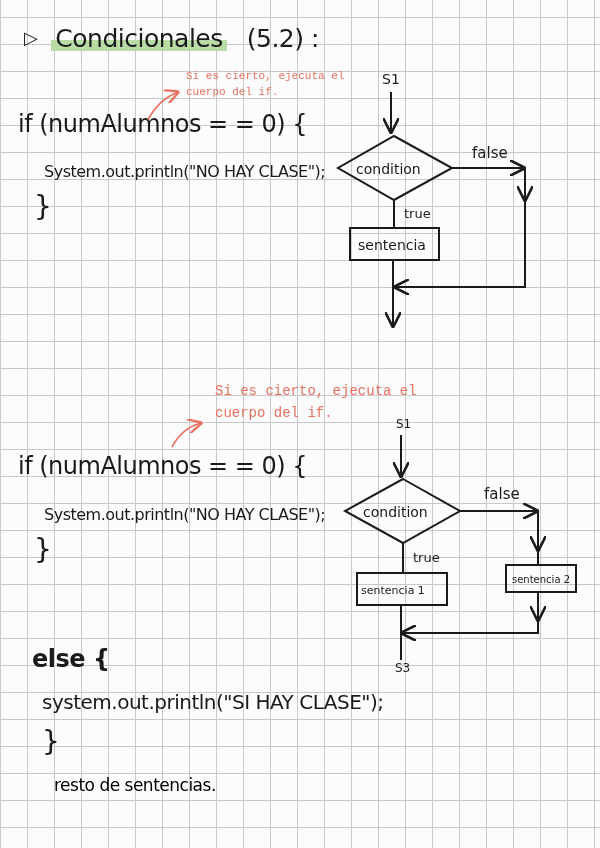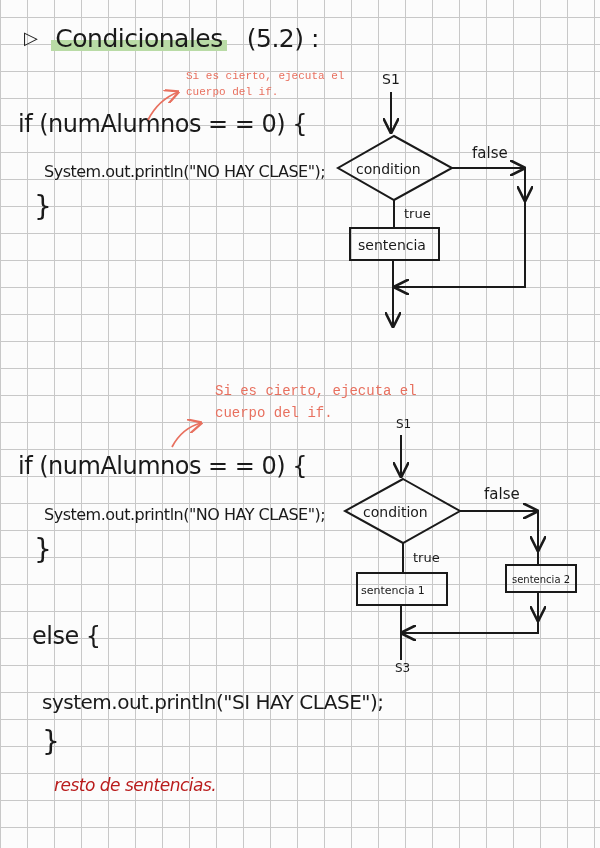--- a/index.html
+++ b/index.html
@@ -23,21 +23,21 @@
     padding: 0 4px;
   }
   .title .sec { margin-left: 20px; }
   .code-if { font-size: 24px; text-align: center; }
   .code-print { font-size: 16px; }
   .brace { font-size: 28px; }
   .note { color: #e8705f; font-size: 11px; line-height: 16px; }
   .note-big { color: #e8705f; font-size: 14px; line-height: 22px; }
   .code-else { font-size: 24px; }
   .code-print2 { font-size: 20px; }
-  .green { color: #b91c1c; font-size: 17px; font-style: italic; }
+  .green { color: #000000; font-size: 17px; }
   svg { position: absolute; left: 0; top: 0; }
   .flow-text { font-family: "DejaVu Sans", sans-serif; }
 </style>
 </head>
 <body>
 
 <div class="abs title hand">
   <span class="bullet">▷</span><span class="hl">Condicionales</span><span class="sec">(5.2) :</span>
 </div>
 
@@ -49,21 +49,21 @@
 <div class="abs code-print hand" style="left:44px; top:162px;">System.out.println("NO HAY CLASE");</div>
 <div class="abs brace hand" style="left:34px; top:190px;">}</div>
 
 <div class="abs note-big" style="left:215px; top:380px;">
   <div>Si es cierto, ejecuta el</div>
   <div>cuerpo del if.</div>
 </div>
 <div class="abs code-if hand" style="left:18px; top:452px;">if (numAlumnos = = 0) {</div>
 <div class="abs code-print hand" style="left:44px; top:505px;">System.out.println("NO HAY CLASE");</div>
 <div class="abs brace hand" style="left:34px; top:533px;">}</div>
-<div class="abs code-else hand" style="left:32px; top:622px;">else {</div>
+<div class="abs code-else hand" style="left:32px; top:645px;font-weight:bold;">else {</div>
 <div class="abs code-print2 hand" style="left:42px; top:690px;">system.out.println("SI HAY CLASE");</div>
 <div class="abs brace hand" style="left:42px; top:725px;">}</div>
 <div class="abs green hand" style="left:54px; top:775px;">resto de sentencias.</div>
 
 <svg width="600" height="848">
   <defs>
     <marker id="ah" viewBox="0 0 10 10" refX="9" refY="5" markerWidth="8" markerHeight="8" orient="auto-start-reverse">
       <path d="M0,0 L10,5 L0,10" fill="none" stroke="#1a1a1a" stroke-width="1.6"></path>
     </marker>
     <marker id="ahr" viewBox="0 0 10 10" refX="9" refY="5" markerWidth="8" markerHeight="8" orient="auto">

